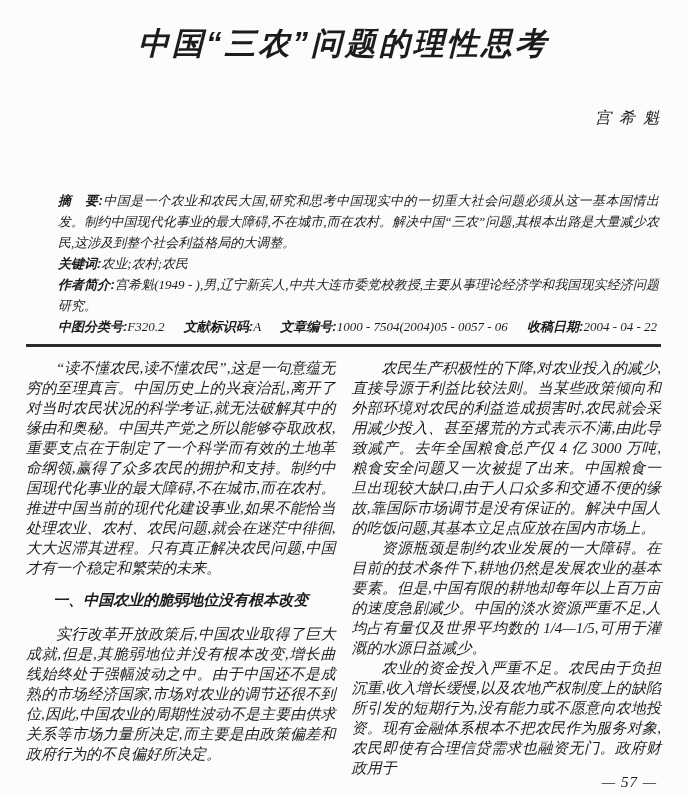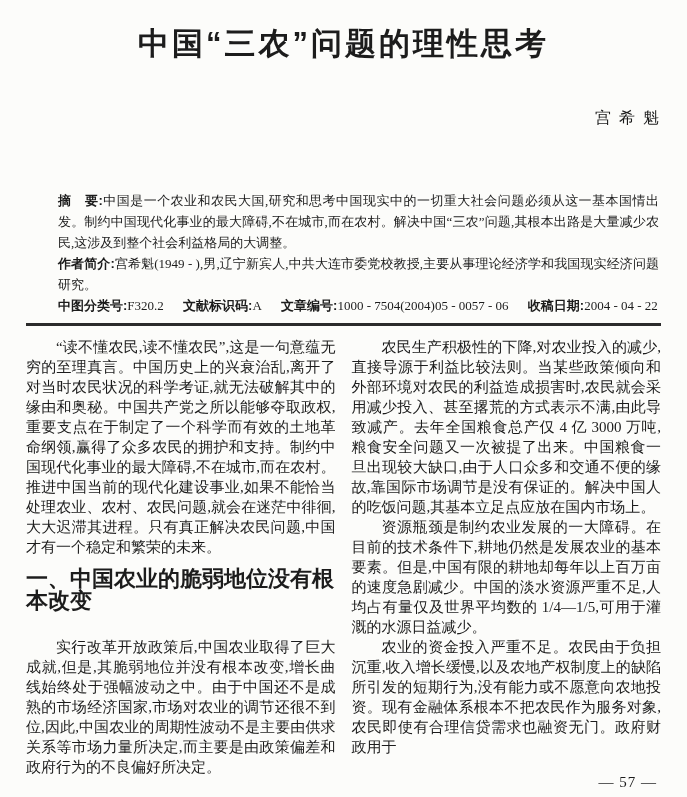--- a/index.html
+++ b/index.html
@@ -1,15 +1,15 @@
 <!DOCTYPE html>
 <html><head>
 <meta charset="utf-8">
 <style>
-  * { margin: 0; padding: 0; box-sizing: border-box; }
+  * { margin: 0; padding: 0; box-sizing: border-box; font-style: italic; }
   html, body { background: #e8e8e6; }
   .page {
     position: relative;
     width: 687px;
     height: 797px;
     margin: 0 auto;
     background: #fcfcfa;
     color: #1c1c1c;
     font-family: "Liberation Serif", serif;
     overflow: hidden;
@@ -60,26 +60,26 @@
     display: flex;
     gap: 16px;
     margin-top: 11px;
     font-size: 15px;
     line-height: 20px;
     text-align: justify;
   }
   .col { flex: 1 1 0; min-width: 0; }
   .body-para { text-indent: 2em; margin: 0; }
   .section-heading {
-    text-align: left;
+    text-align: center;
     font-weight: bold;
     font-family: "Liberation Sans", sans-serif;
-    font-size: 22px;
+    font-size: 15px;
     line-height: 22px;
-    margin: 11px 0 25px 0;
+    margin: 11px 0 13px 0;
     text-indent: 0;
   }
   .page-number {
     position: absolute;
     right: 30px;
     bottom: 6px;
     font-size: 15px;
     letter-spacing: 1px;
   }
 </style>
@@ -90,20 +90,21 @@
 
   <h1 class="doc-title">中国“三农”问题的理性思考</h1>
 
   <div class="doc-author">宫 希 魁</div>
 
 
   <div class="frontmatter">
 
     <p class="front-row"><span class="front-label">摘　要:</span><span>中国是一个农业和农民大国,研究和思考中国现实中的一切重大社会问题必须从这一基本国情出发。制约中国现代化事业的最大障碍,不在城市,而在农村。解决中国“三农”问题,其根本出路是大量减少农民,这涉及到整个社会利益格局的大调整。</span></p>
 
+    <p class="front-row"><span class="front-label">关键词:</span><span>农业;农村;农民</span></p>
 
     <p class="front-row"><span class="front-label">作者简介:</span><span>宫希魁(1949 - ),男,辽宁新宾人,中共大连市委党校教授,主要从事理论经济学和我国现实经济问题研究。</span></p>
 
     <p class="front-row meta-row">
       <span class="meta-item"><span class="front-label">中图分类号:</span><span>F320.2</span></span>
       <span class="meta-item"><span class="front-label">文献标识码:</span><span>A</span></span>
       <span class="meta-item"><span class="front-label">文章编号:</span><span>1000 - 7504(2004)05 - 0057 - 06</span></span>
       <span class="meta-item"><span class="front-label">收稿日期:</span><span>2004 - 04 - 22</span></span>
     </p>
 

